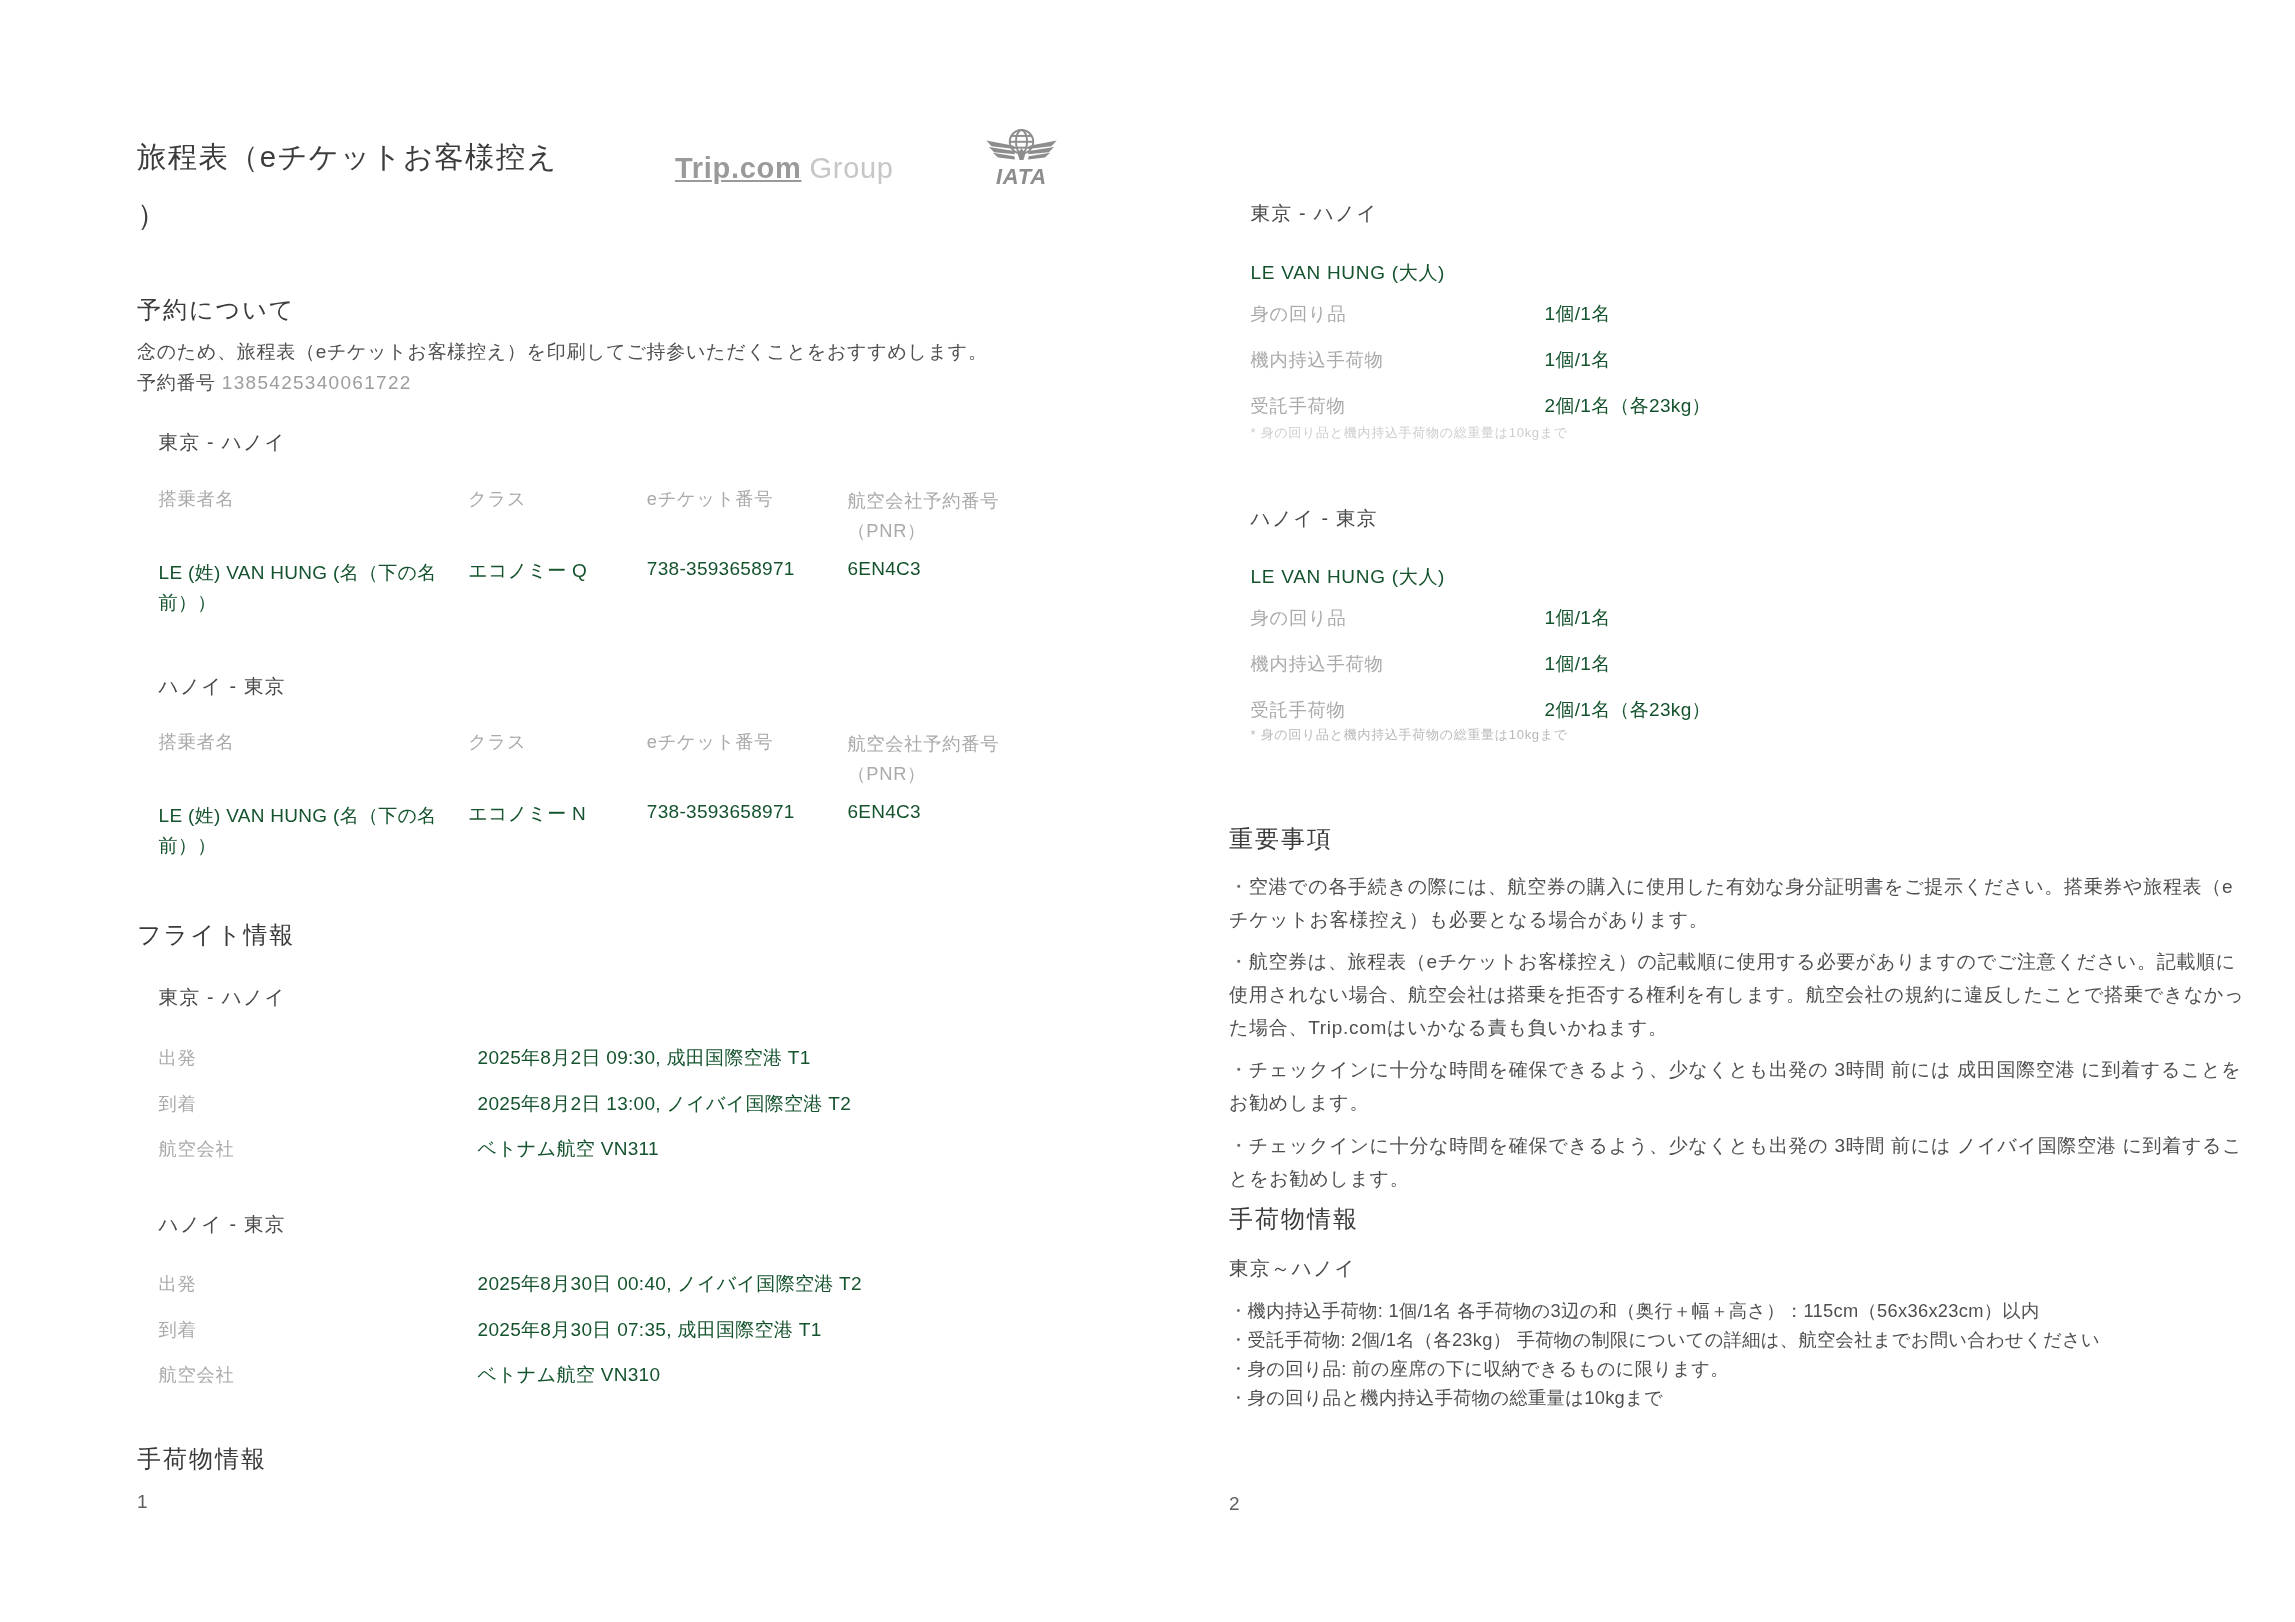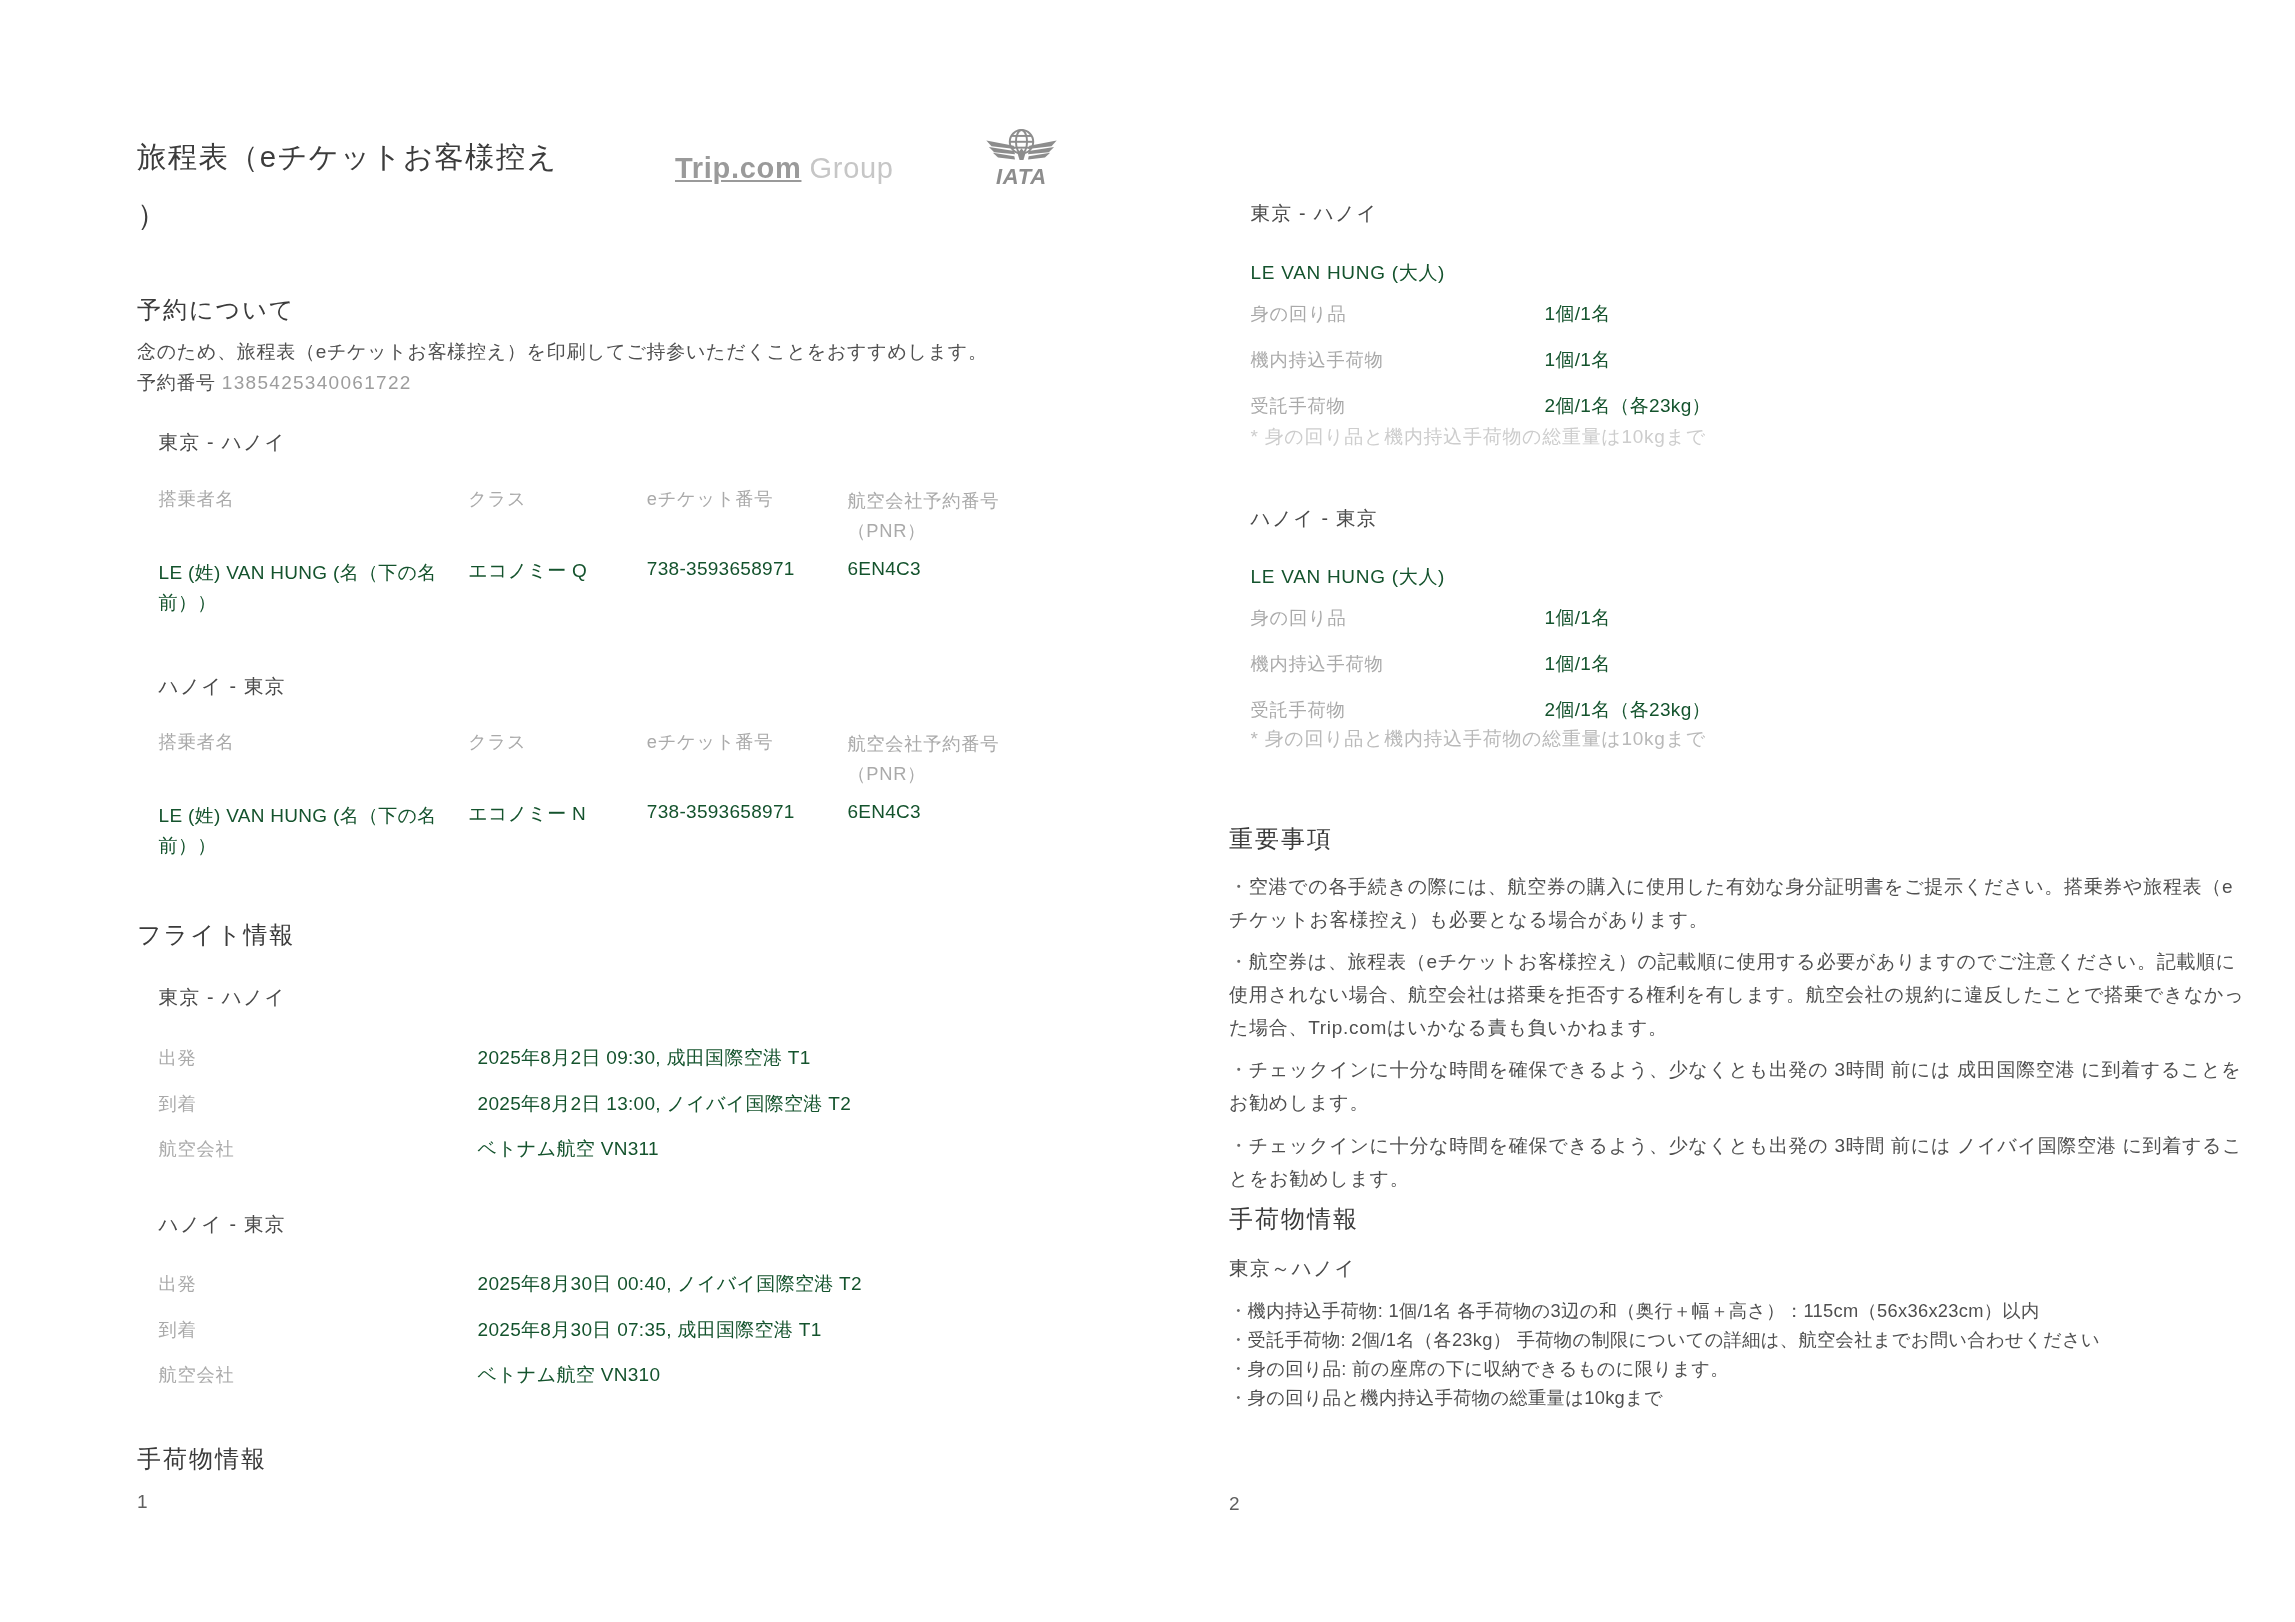--- a/index.html
+++ b/index.html
@@ -13,21 +13,21 @@
   #page1{left:137px;width:982px;height:1575px;}
   #page2{left:1229px;width:1021px;height:1623px;}
   .abs{position:absolute;left:0;}
 
   .doc-title{font-size:29.4px;line-height:58px;color:#3c3c3c;letter-spacing:1.3px;}
   .h2{font-size:24px;color:#3b3b3b;letter-spacing:2px;}
   .h3{font-size:19.6px;color:#4a4a4a;letter-spacing:1.3px;}
   .body-text{font-size:19px;color:#4f4f4f;letter-spacing:0.7px;}
   .label{font-size:18.3px;color:#aaaaaa;letter-spacing:0.7px;}
   .value{font-size:19px;color:#14532d;letter-spacing:0.3px;}
-  .faint{font-size:19px;color:#c4c4c4;letter-spacing:0.7px;}
+  .faint{font-size:13px;color:#c4c4c4;letter-spacing:0.7px;}
   .pageno{font-size:19px;color:#5f5f5f;}
 
   
   .brand{position:absolute;top:152px;left:538px;font-size:29px;white-space:nowrap;}
   .brand .trip{font-weight:700;color:#9a9a9a;letter-spacing:0.7px;text-decoration:underline;}
   .brand .group{font-weight:400;color:#c6c6c6;letter-spacing:0.7px;}
   .iata{position:absolute;top:126px;left:848px;width:73px;text-align:center;}
   .iata svg{display:block;margin:0 auto;}
   .iata .iata-word{font-size:22px;font-weight:700;font-style:italic;color:#8d8d8d;letter-spacing:0.7px;margin-top:-3.9px;}
 

